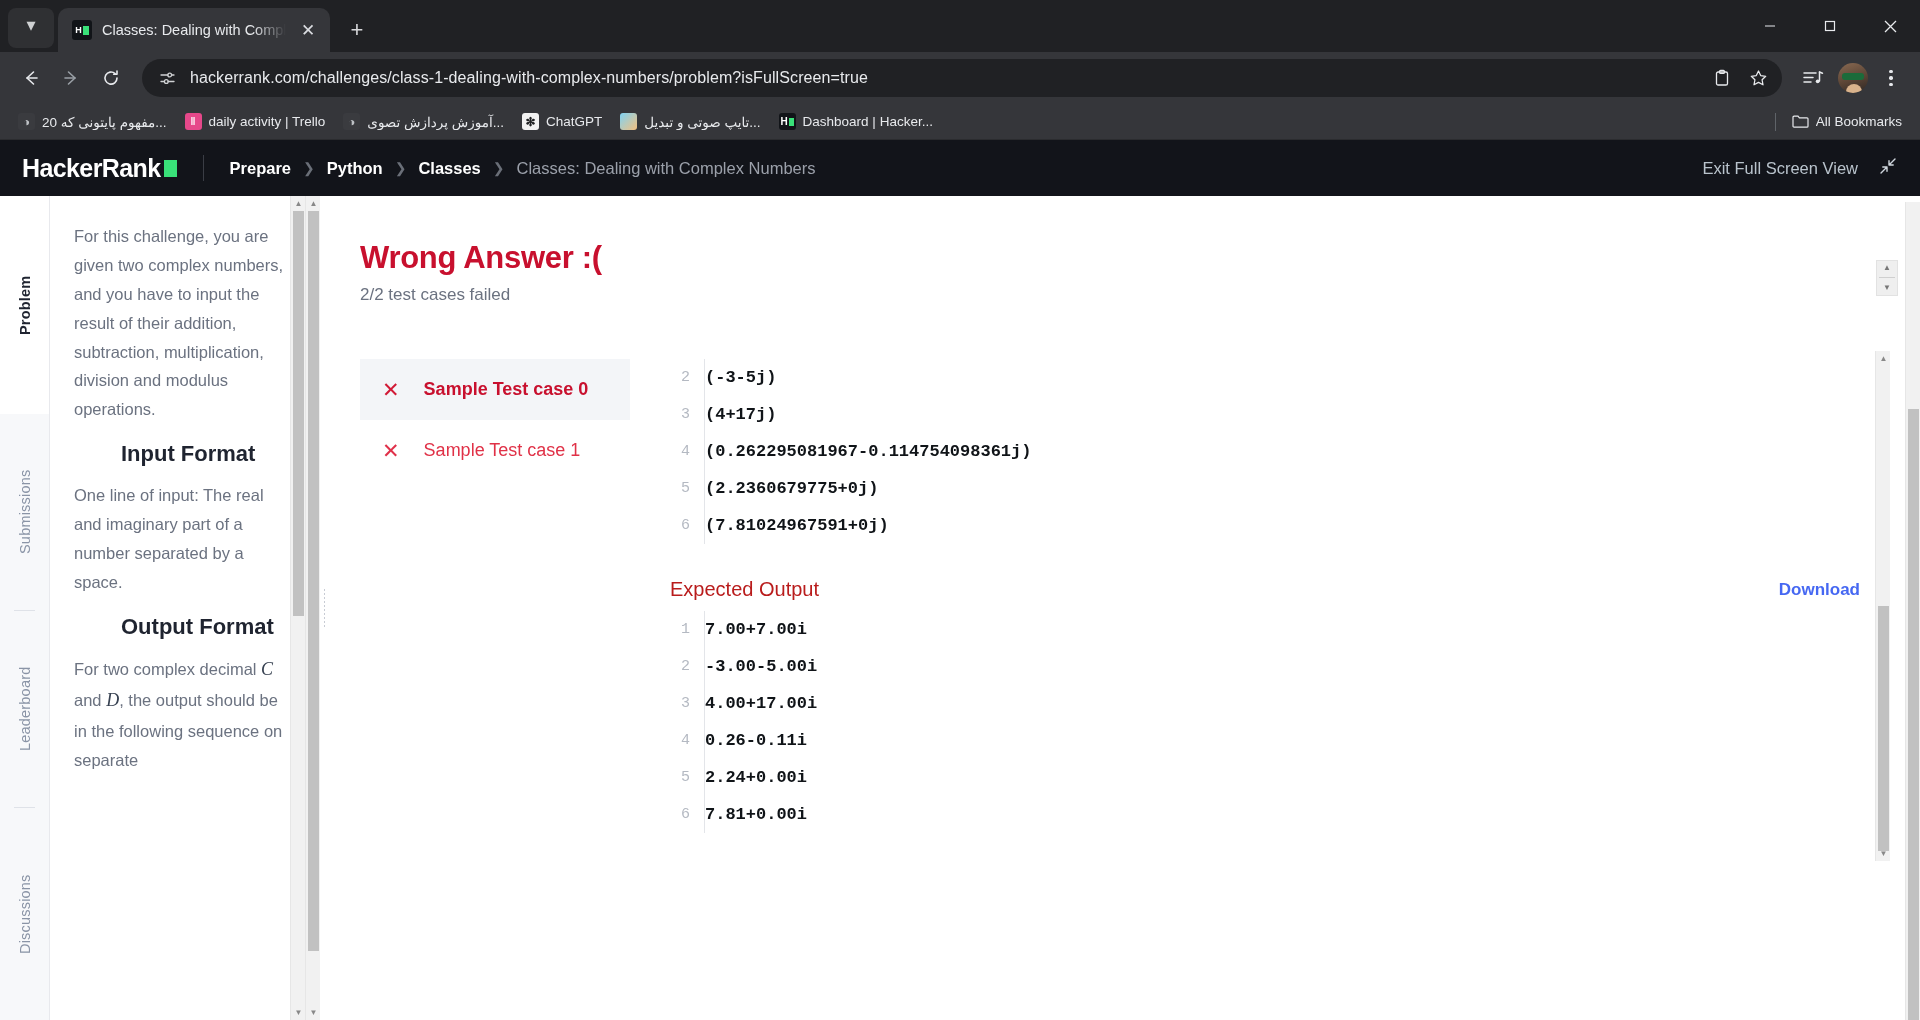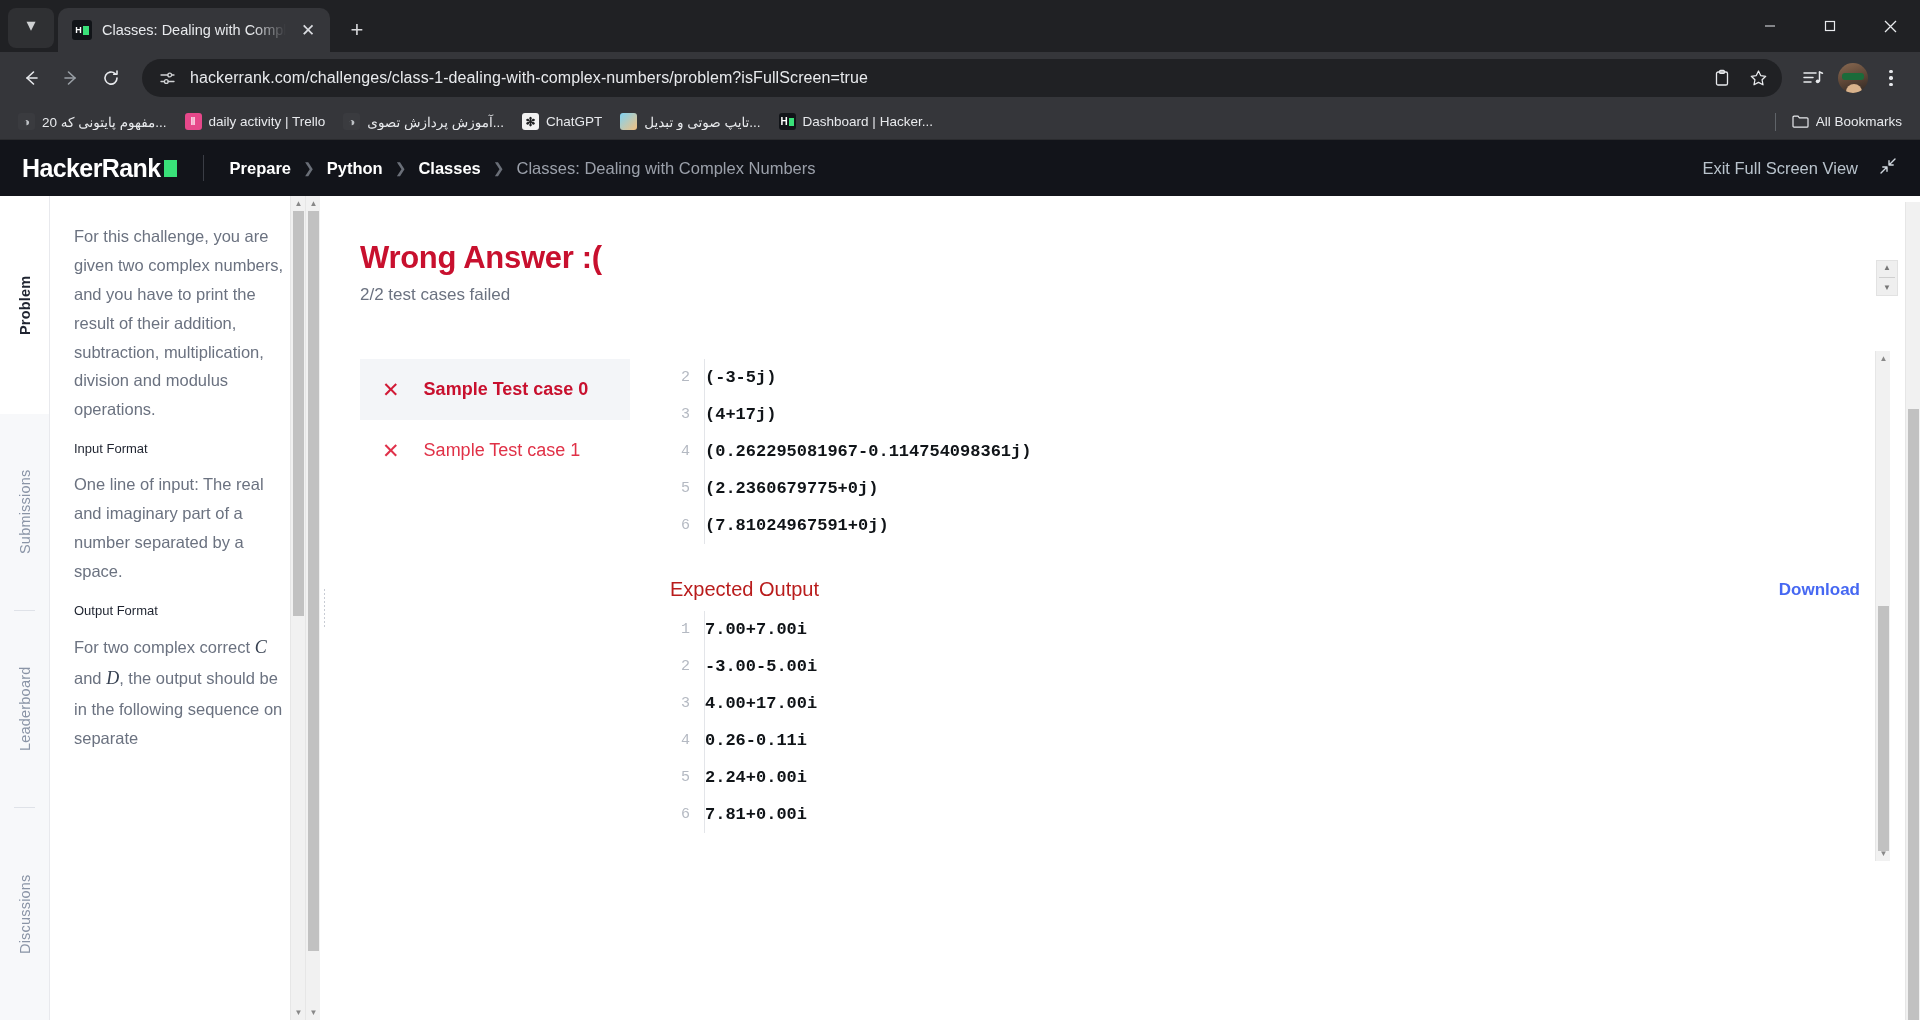--- a/index.html
+++ b/index.html
@@ -136,21 +136,21 @@
     font-size: 14.5px; color: #8a94a6; letter-spacing: 0.2px; position: relative;
   }
   .vtab.active { background: #fff; color: #1f2430; font-weight: 700; }
   .vtab-sep { height: 1px; background: #dfe2e8; margin: 0 14px; }
 
   .problem-pane {
     width: 270px; flex: 0 0 270px; background: #fff; position: relative;
     padding: 26px 34px 0 24px; overflow: hidden;
   }
   .problem-pane p { color: #6b7280; font-size: 16.5px; line-height: 1.75; margin-bottom: 17px; }
-  .problem-pane h3 { color: #1f2430; font-size: 13px; font-weight: 400; margin-bottom: 14px; }
+  .problem-pane h3 { color: #1f2430; font-size: 22px; font-weight: 700; margin-bottom: 14px; margin-left: 47px; }
   .mathvar { font-family: "Liberation Serif", serif; font-style: italic; font-size: 18px; color:#374151; }
 
   
   .sbar { position: absolute; width: 15px; background: #f1f1f1; border-left: 1px solid #e6e6e6; }
   .sbar .thumb { position: absolute; left: 2px; width: 11px; background: #c1c1c1; border-radius: 0; }
   .sbar .arrow { position: absolute; left: 0; width: 15px; height: 15px;
     display: flex; align-items: center; justify-content: center; color: #888; font-size: 8px; }
   .sbar .arrow.up { top: 0; }
   .sbar .arrow.down { bottom: 0; }
 
@@ -378,25 +378,25 @@
       <div class="vtab" style="flex:0 0 196px;">
         <span>Leaderboard</span>
       </div>
       <div class="vtab-sep"></div>
       <div class="vtab" style="flex:1 1 auto;">
         <span>Discussions</span>
       </div>
     </div>
 
     <div class="problem-pane">
-      <p>For this challenge, you are given two complex numbers, and you have to print the result of their addition, subtraction, multiplication, division and modulus operations.</p>
+      <p>For this challenge, you are given two complex numbers, and you have to input the result of their addition, subtraction, multiplication, division and modulus operations.</p>
       <h3>Input Format</h3>
       <p>One line of input: The real and imaginary part of a number separated by a space.</p>
       <h3>Output Format</h3>
-      <p><span>For two complex correct </span><span class="mathvar">C</span><span> and </span><span class="mathvar">D</span><span>, the output should be in the following sequence on separate</span></p>
+      <p><span>For two complex decimal </span><span class="mathvar">C</span><span> and </span><span class="mathvar">D</span><span>, the output should be in the following sequence on separate</span></p>
 
       <div class="sbar" style="right:15px; top:0; bottom:0;">
         <span class="arrow up">▲</span>
         <span class="thumb" style="top:15px; height:405px;"></span>
         <span class="arrow down">▼</span>
       </div>
 
       <div class="sbar" style="right:0; top:0; bottom:0;">
         <span class="arrow up">▲</span>
         <span class="thumb" style="top:15px; height:740px;"></span>

